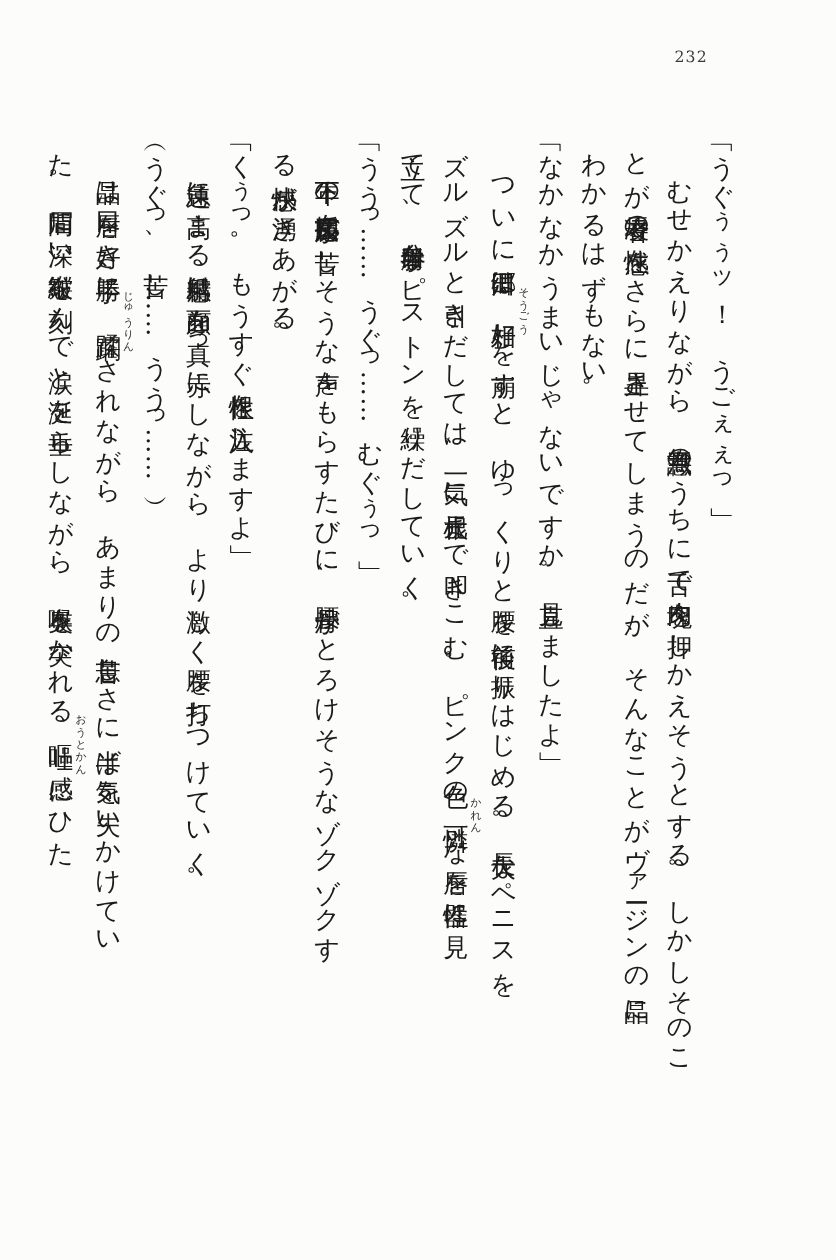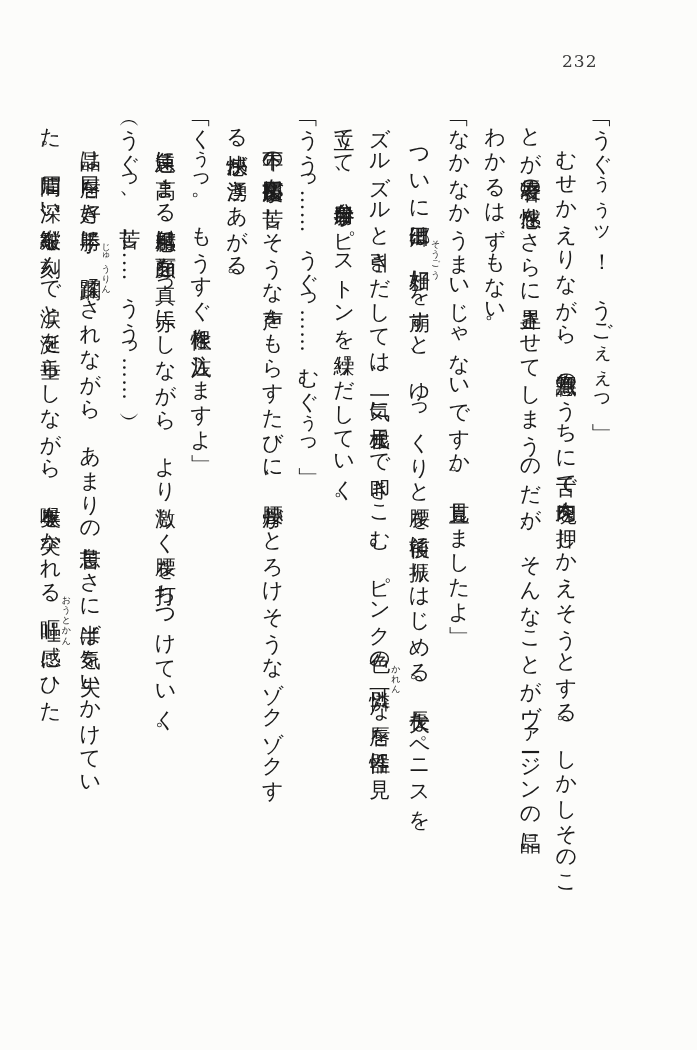--- a/index.html
+++ b/index.html
@@ -9,23 +9,23 @@
   .page {
     position: relative;
     width: 697px;
     height: 1050px;
     background: #fcfcfa;
     overflow: hidden;
     font-family: "DejaVu Serif", "Liberation Serif", serif;
   }
   .page-number {
     position: absolute;
-    top: 51px;
+    top: 41px;
     left: 562px;
-    font-size: 17px;
+    font-size: 13px;
     letter-spacing: 1px;
     color: #3a3a3a;
   }
   .text-block {
     position: absolute;
     top: 113px;
     right: 78px;
     height: 838px;
     writing-mode: vertical-rl;
     text-orientation: mixed;

